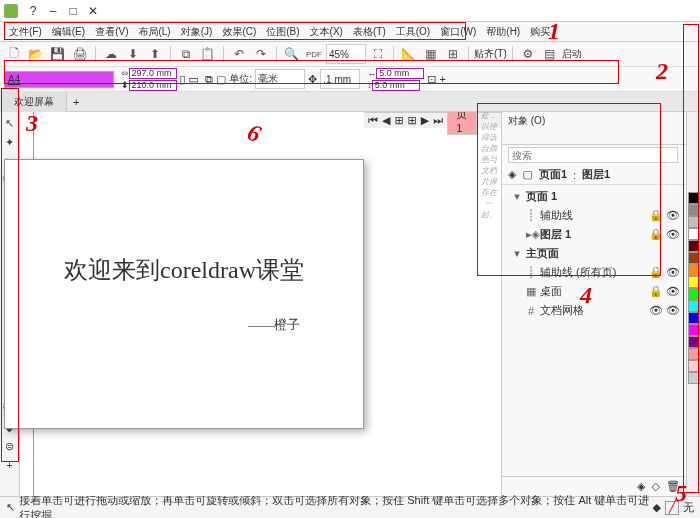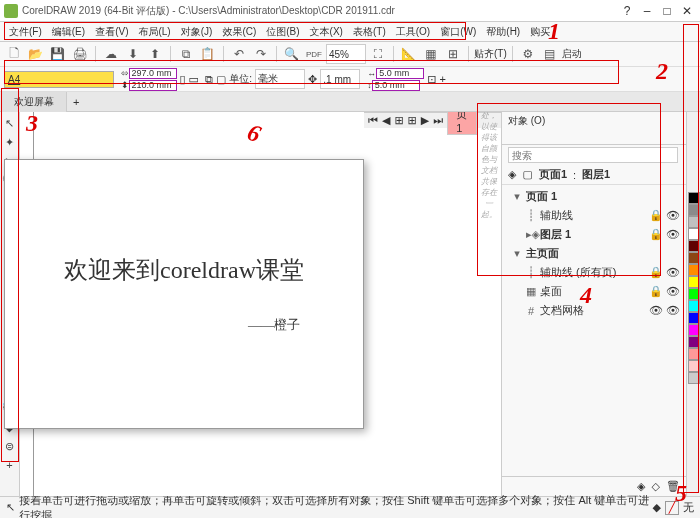--- a/index.html
+++ b/index.html
@@ -8,21 +8,21 @@
 .titlebar .app-icon { width:14px; height:14px; background:#7cb342; border-radius:2px; margin-right:4px; }
 .titlebar .title { flex:1; font-size:10px; color:#555; }
 .titlebar .win-btn { width:18px; height:14px; display:flex; align-items:center; justify-content:center; margin-left:2px; font-size:12px; }
 .menubar { height:20px; background:#f8f8f8; border-bottom:1px solid #ccc; display:flex; align-items:center; padding:0 4px; }
 .menubar span { padding:0 5px; font-size:10px; cursor:default; }
 .toolbar1 { height:25px; background:#f8f8f8; border-bottom:1px solid #ddd; display:flex; align-items:center; padding:0 4px; gap:2px; }
 .toolbar1 .tb { width:20px; height:20px; display:flex; align-items:center; justify-content:center; font-size:12px; color:#555; }
 .toolbar1 .sep { width:1px; height:16px; background:#ccc; margin:0 3px; }
 .zoom { width:40px; height:20px; border:1px solid #ccc; font-size:10px; padding:0 2px; background:#fff; }
 .toolbar2 { height:25px; background:#f8f8f8; border-bottom:1px solid #ddd; display:flex; align-items:center; padding:0 4px; gap:3px; }
-.paper-sel { width:110px; height:17px; border:1px solid #aaa; background:#fde047; font-size:10px; padding:0 3px;text-decoration:underline; }
+.paper-sel { width:110px; height:17px; border:1px solid #aaa; background:#d946ef; font-size:10px; padding:0 3px;text-decoration:underline; }
 .dims { display:flex; flex-direction:column; margin-left:4px; }
 .dims div { display:flex; align-items:center; font-size:9px; height:12px; }
 .dims input { width:48px; height:11px; border:1px solid #a21caf; font-size:9px; padding:0 2px; }
 .tabs { height:20px; background:#e8e8e8; border-bottom:1px solid #ccc; display:flex; align-items:center; padding-left:2px; }
 .tab { padding:3px 12px; font-size:10px; background:#e0e0e0; border-right:1px solid #ccc; }
 .tab.active { background:#fff; }
 .main { flex:1; display:flex; overflow:hidden; }
 .toolbox { width:20px; background:#f4f4f4; border-right:1px solid #ccc; display:flex; flex-direction:column; padding-top:2px; }
 .tool { width:18px; height:18px; display:flex; align-items:center; justify-content:center; font-size:11px; color:#444; margin:0 auto 1px; }
 .canvas-area { flex:1; position:relative; background:#fff; display:flex; flex-direction:row; }
@@ -60,21 +60,20 @@
 <div class="redbox" style="left:683px; top:24px; width:16px; height:469px;"></div>
 <span class="red-mark" style="left:548px; top:18px;">1</span>
 <span class="red-mark" style="left:656px; top:58px;">2</span>
 <span class="red-mark" style="left:26px; top:110px;">3</span>
 <span class="red-mark" style="left:580px; top:282px;">4</span>
 <span class="red-mark" style="left:675px; top:480px;">5</span>
 <span class="red-mark" style="left:248px; top:120px; transform:rotate(20deg);">6</span>
 
 <div class="titlebar">
   <div class="app-icon"></div>
-  <div class="title">CorelDRAW 2019 (64-Bit 评估版) - C:\Users\Administrator\Desktop\CDR 201911.cdr</div>
   <div class="win-btn">?</div>
   <div class="win-btn">–</div>
   <div class="win-btn">□</div>
   <div class="win-btn">✕</div>
 </div>
 
 <div class="menubar">
   <span>文件(F)</span>
   <span>编辑(E)</span>
   <span>查看(V)</span>

